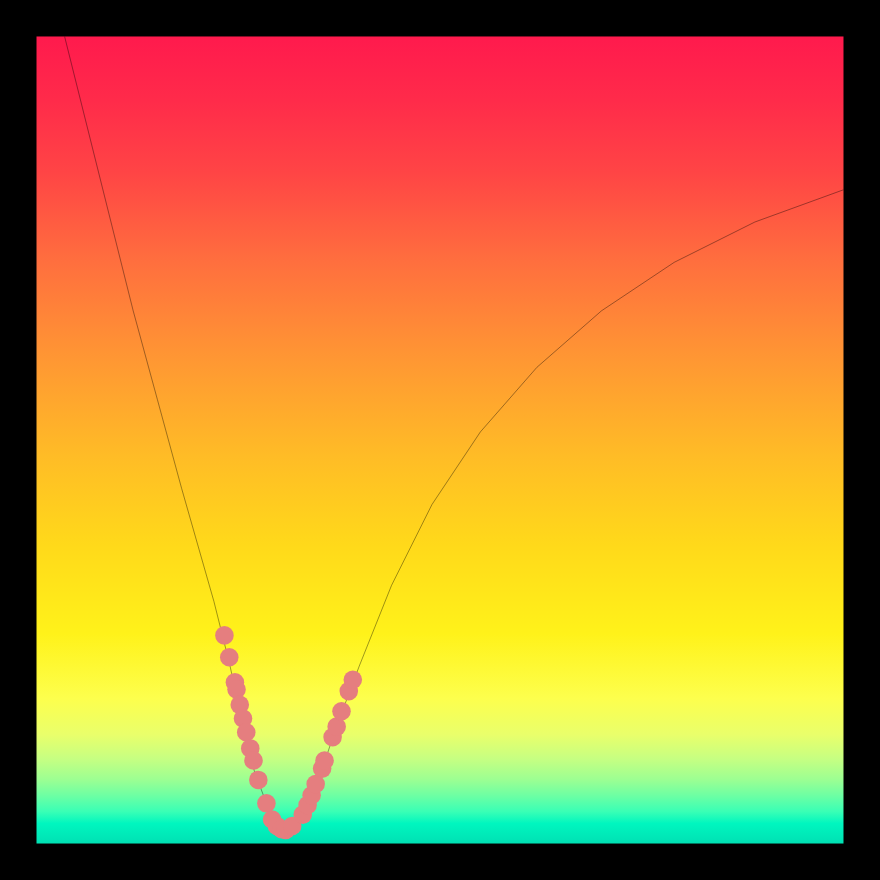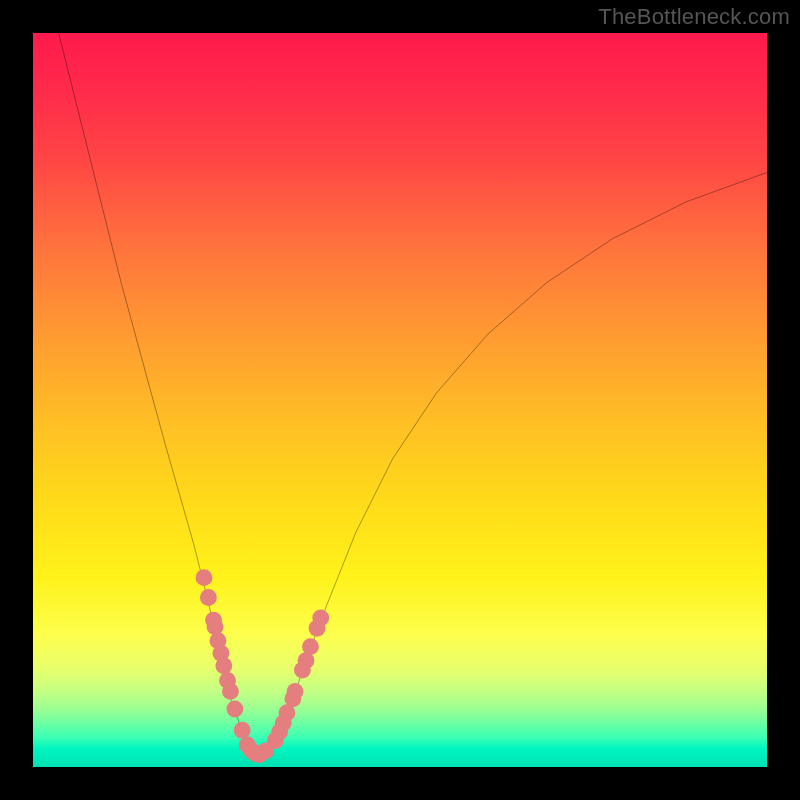--- a/index.html
+++ b/index.html
@@ -66,21 +66,20 @@
     left: 0;
     top: 0;
     width: 100%;
     height: 100%;
   }
 </style>
 </head>
 <body>
 
 <div class="frame">
-  <div class="watermark">TheBottleneck.com</div>
   <div class="plot-area">
     <div class="gradient"></div>
     <svg class="curve" viewBox="0 0 100 100" preserveAspectRatio="none">
       <path id="curve-path" fill="none" stroke="#000" stroke-width="0.35" vector-effect="non-scaling-stroke" d="M3.500 0.000 L6.000 10.000 L9.000 22.000 L12.000 34.000 L15.000 45.000 L18.000 56.000 L20.000 63.000 L22.000 70.000 L24.000 78.000 L25.500 85.000 L27.000 91.000 L28.500 95.000 L29.500 97.800 L30.000 98.800 L30.600 98.900 L31.500 98.400 L33.400 96.000 L35.000 92.000 L37.000 86.000 L40.000 78.000 L44.000 68.000 L49.000 58.000 L55.000 49.000 L62.000 41.000 L70.000 34.000 L79.000 28.000 L89.000 23.000 L100.000 19.000"></path>
       <g id="dots">
           <ellipse cx="23.300" cy="74.200" rx="1.15" ry="1.15" fill="#e57e7f"></ellipse>
           <ellipse cx="23.900" cy="76.900" rx="1.15" ry="1.15" fill="#e57e7f"></ellipse>
           <ellipse cx="24.600" cy="80.000" rx="1.15" ry="1.15" fill="#e57e7f"></ellipse>
           <ellipse cx="24.800" cy="80.900" rx="1.15" ry="1.15" fill="#e57e7f"></ellipse>
           <ellipse cx="25.200" cy="82.800" rx="1.15" ry="1.15" fill="#e57e7f"></ellipse>

